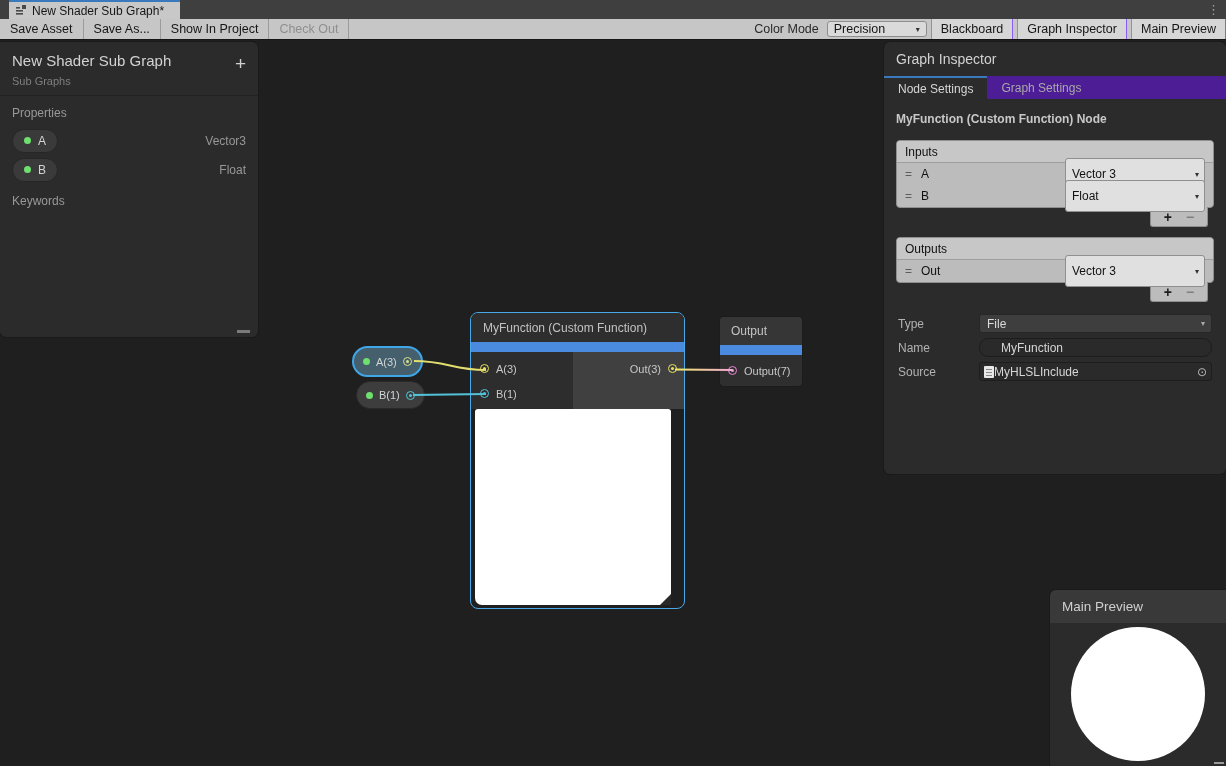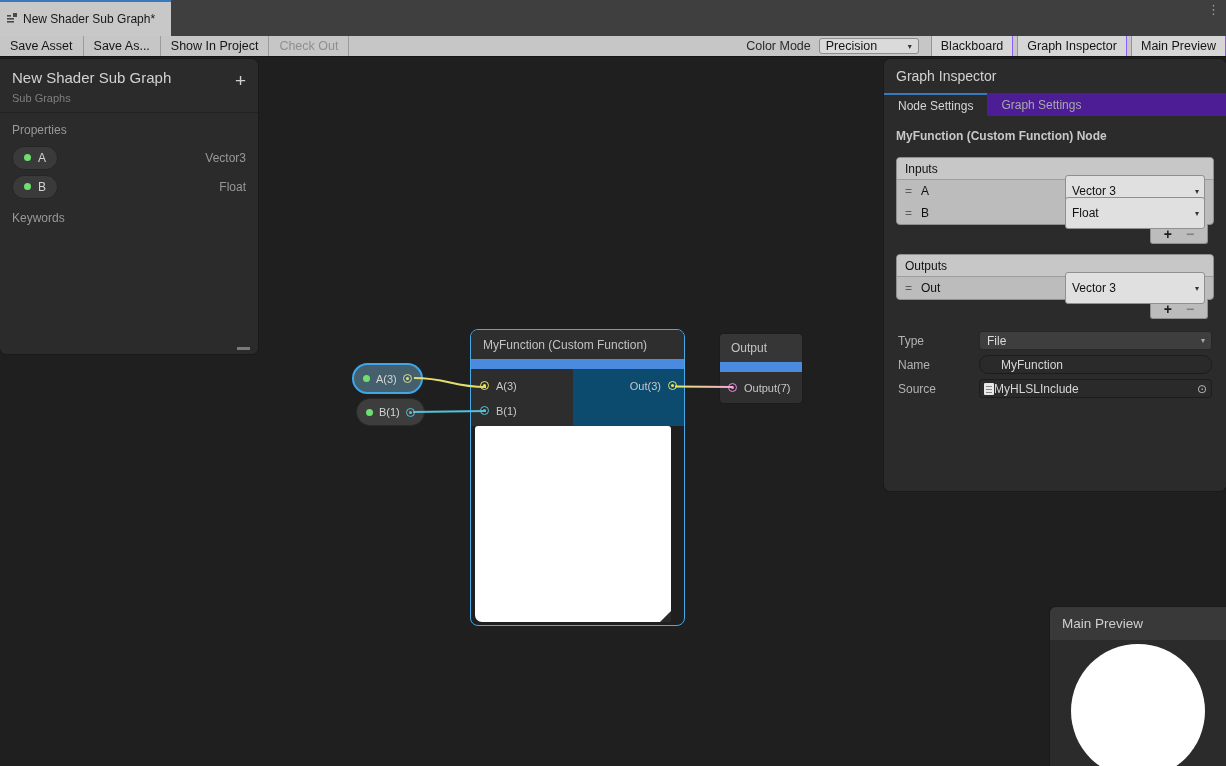--- a/index.html
+++ b/index.html
@@ -1,35 +1,35 @@
 <!DOCTYPE html>
 <html><head>
 <meta charset="utf-8">
 <style>
   * { margin:0; padding:0; box-sizing:border-box; }
   html,body { width:1226px; height:766px; overflow:hidden; background:#1f1f1f;
     font-family:"Liberation Sans","DejaVu Sans",sans-serif; }
   .app { position:relative; width:1226px; height:766px; }
 
   
-  .tabbar { height:36px; background:#3f3f3f; display:flex; align-items:stretch; position:relative; }
+  .tabbar { height:19px; background:#3f3f3f; display:flex; align-items:stretch; position:relative;padding-left:9px; }
   .tab { display:flex; align-items:center; gap:5px; background:#c8c8c8; color:#161616;
     font-size:12px; padding:0 16px 0 6px; border-top:2px solid #3a79bb; }
   .tab-icon svg { display:block; }
   .kebab { position:absolute; right:6px; top:1px; color:#9c9c9c; font-size:13px; line-height:17px; cursor:pointer; }
 
   
   .toolbar { height:21px; background:#c6c6c6; display:flex; align-items:center;
     font-size:12.5px; color:#151515; border-bottom:1px solid #151515; }
   .tbtn { padding:0 10px; border-right:1px solid #9b9b9b; height:100%; display:flex; align-items:center; cursor:default; }
   .tbtn.disabled { color:#8f8f8f; }
   .tb-spacer { flex:1; }
   .tb-label { padding:0 8px; color:#2a2a2a; }
   .tb-dd { width:100px; height:16px; background:#dadada; border:1px solid #8d8d8d; border-radius:3px;
-    display:flex; align-items:center; padding:0 6px; margin-right:8px; position:relative; }
+    display:flex; align-items:center; padding:0 6px; margin-right:0; position:relative; }
   .tb-dd .arr { position:absolute; right:6px; font-size:8px; color:#333; }
   .tb-btn2 { background:#d6d6d6; border-left:1px solid #949494; border-right:1px solid #8b5cf6;
     height:100%; display:flex; align-items:center; padding:0 9px; margin-left:4px; }
 
   
   .canvas { position:relative; width:1226px; height:726px; background:#1f1f1f; }
   .wires { position:absolute; inset:0; pointer-events:none; z-index:3; }
 
   
   .panel { position:absolute; background:#2b2b2b; z-index:5; }
@@ -97,21 +97,21 @@
   .pill-a { left:352px; top:306px; height:31px; background:#455f6d; border:2px solid #3fa7e8; }
   .pill-b { left:356px; top:341px; height:28px; background:#3d3d3d; border:1px solid #2a2a2a; }
 
   .fn-node { position:absolute; left:470px; top:272px; width:215px; height:297px; z-index:2;
     border:1.5px solid #48a8e8; border-radius:8px; background:#1f1f1f; overflow:hidden; }
   .fn-header { height:29px; background:#2e2e2e; color:#c2c2c2; font-size:12px;
     display:flex; align-items:center; padding-left:12px; }
   .band { height:10px; background:#4b8bdf; }
   .fn-ports { display:flex; height:57px; }
   .fn-in-col { width:102px; background:#2d2d2d; padding-top:4px; }
-  .fn-out-col { flex:1; background:#0c4a6e; padding-top:4px; }
+  .fn-out-col { flex:1; background:#404040; padding-top:4px; }
   .port-row { display:flex; align-items:center; gap:7px; height:25px; padding-left:9px;
     color:#c8c8c8; font-size:11px; }
   .port-row.out { justify-content:flex-end; padding-right:7px; padding-left:0; }
   .fn-preview { margin:0 13px 0 4px; height:196px; background:#ffffff; border-radius:3px 3px 7px 7px; position:relative; }
   .preview-grip { position:absolute; right:0; bottom:0; width:0; height:0;
     border-left:11px solid transparent; border-bottom:11px solid #292929; }
 
   .out-node { position:absolute; left:720px; top:277px; width:82px; height:69px; z-index:2;
     border-radius:4px; overflow:hidden; background:#2f2f2f; box-shadow:0 0 0 1px #1c1c1c; }
   .out-header { height:28px; background:#363636; color:#c4c4c4; font-size:12px;

